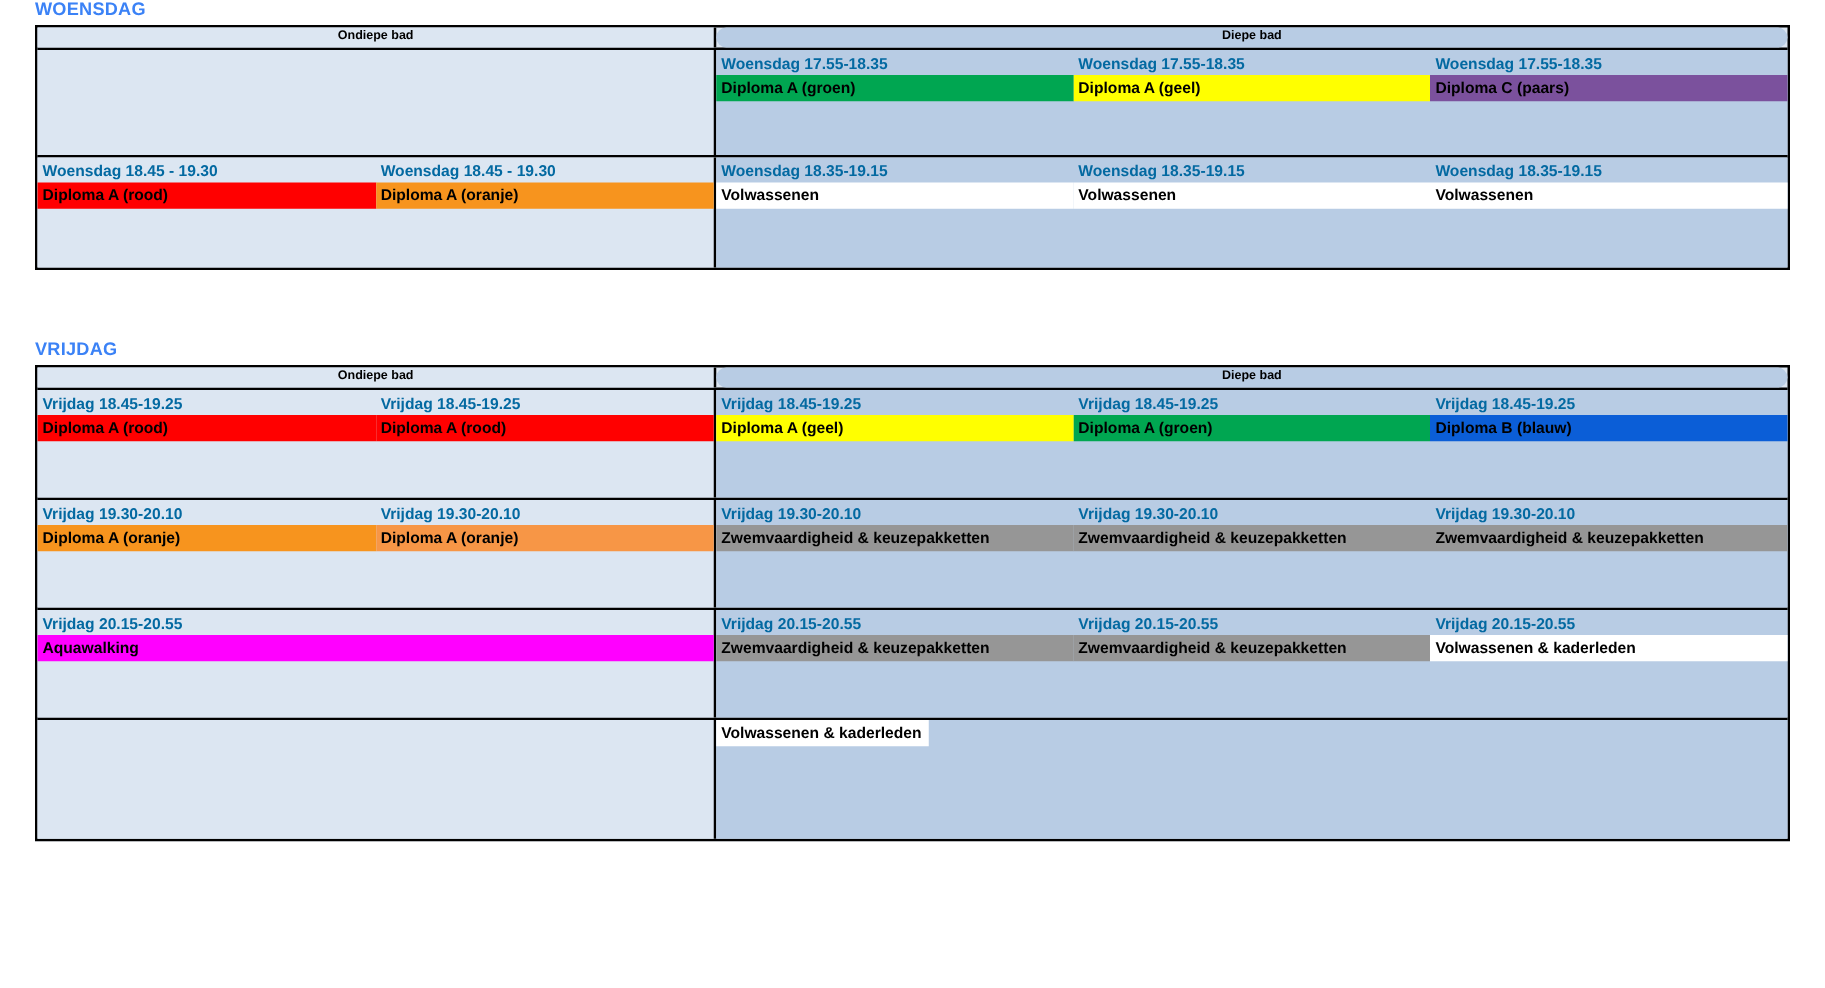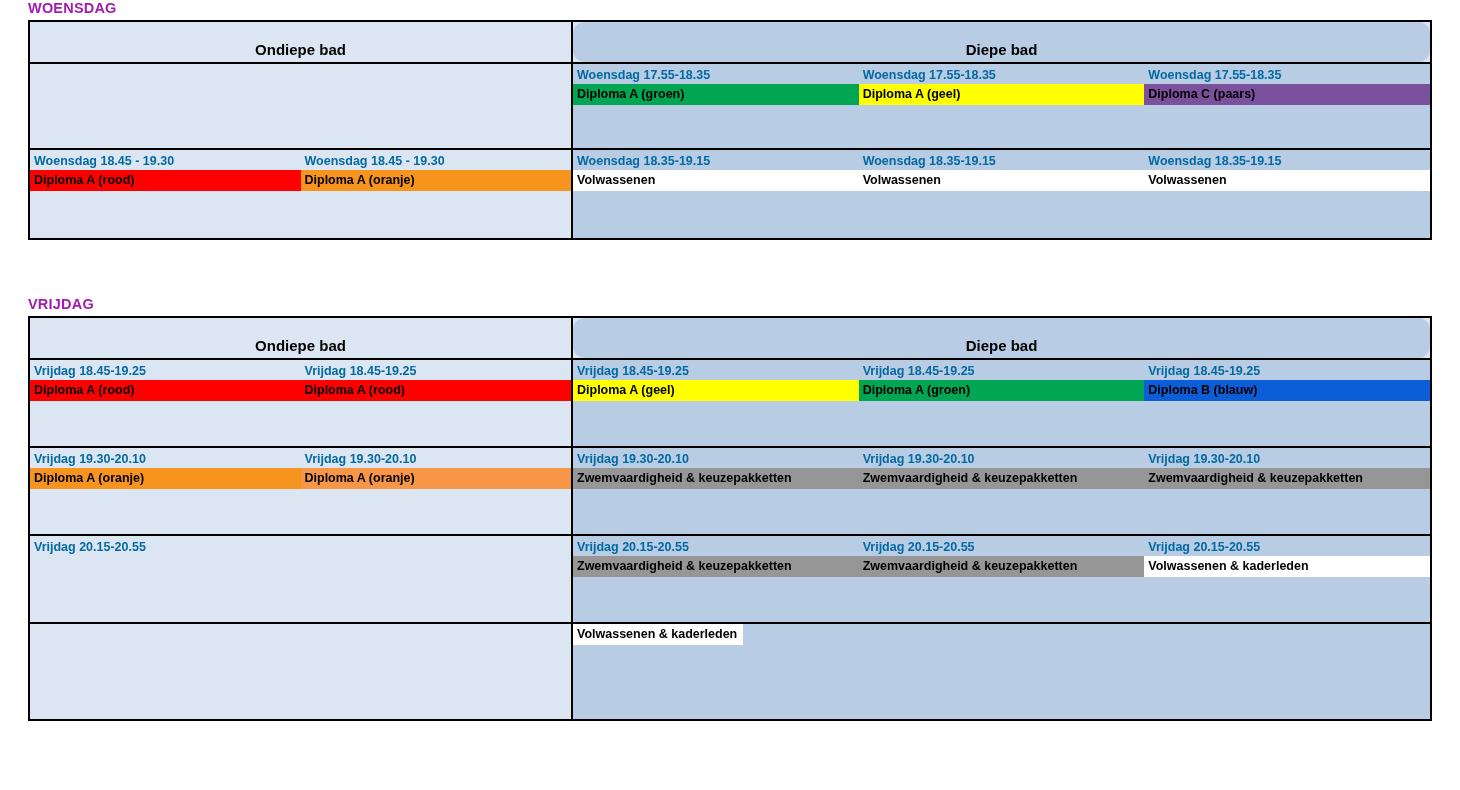--- a/index.html
+++ b/index.html
@@ -11,40 +11,40 @@
   }
   .page {
     position: relative;
     width: 1460px;
     height: 790px;
     overflow: hidden;
   }
   .day-title {
     font-size: 14.5px;
     font-weight: bold;
-    color: #a21caf;
+    color: #3b82f6;
     margin: 0 0 4px 28px;
     letter-spacing: 0.2px;
   }
   .tbl {
     position: relative;
     margin-left: 28px;
     width: 1404px;
     border: 2px solid #000;
     background: #dce6f2;
   }
   .hdr-row {
     display: flex;
     border-bottom: 2px solid #000;
   }
   .hdr-cell {
-    font-size: 15px;
+    font-size: 10px;
     font-weight: bold;
     text-align: center;
-    padding: 19px 0 4px 0;
+    padding: 1px 0 4px 0;
     background: #c3d2e8;
   }
   .hdr-shallow {
     width: 543px;
     border-right: 2px solid #000;
     background: #dce6f2;
   }
   .hdr-deep {
     flex: 1;
     background: #b8cce4;
@@ -221,20 +221,21 @@
             <div class="time">Vrijdag 19.30-20.10</div>
             <div class="label" style="background:#969696">Zwemvaardigheid &amp; keuzepakketten</div>
           </div>
         </div>
       </div>
 
       <div class="body-row h-mid">
         <div class="shallow-pane">
           <div class="col full">
             <div class="time">Vrijdag 20.15-20.55</div>
+            <div class="label" style="background:#ff00ff">Aquawalking</div>
           </div>
         </div>
         <div class="deep-pane">
           <div class="col">
             <div class="time">Vrijdag 20.15-20.55</div>
             <div class="label" style="background:#969696">Zwemvaardigheid &amp; keuzepakketten</div>
           </div>
           <div class="col">
             <div class="time">Vrijdag 20.15-20.55</div>
             <div class="label" style="background:#969696">Zwemvaardigheid &amp; keuzepakketten</div>

